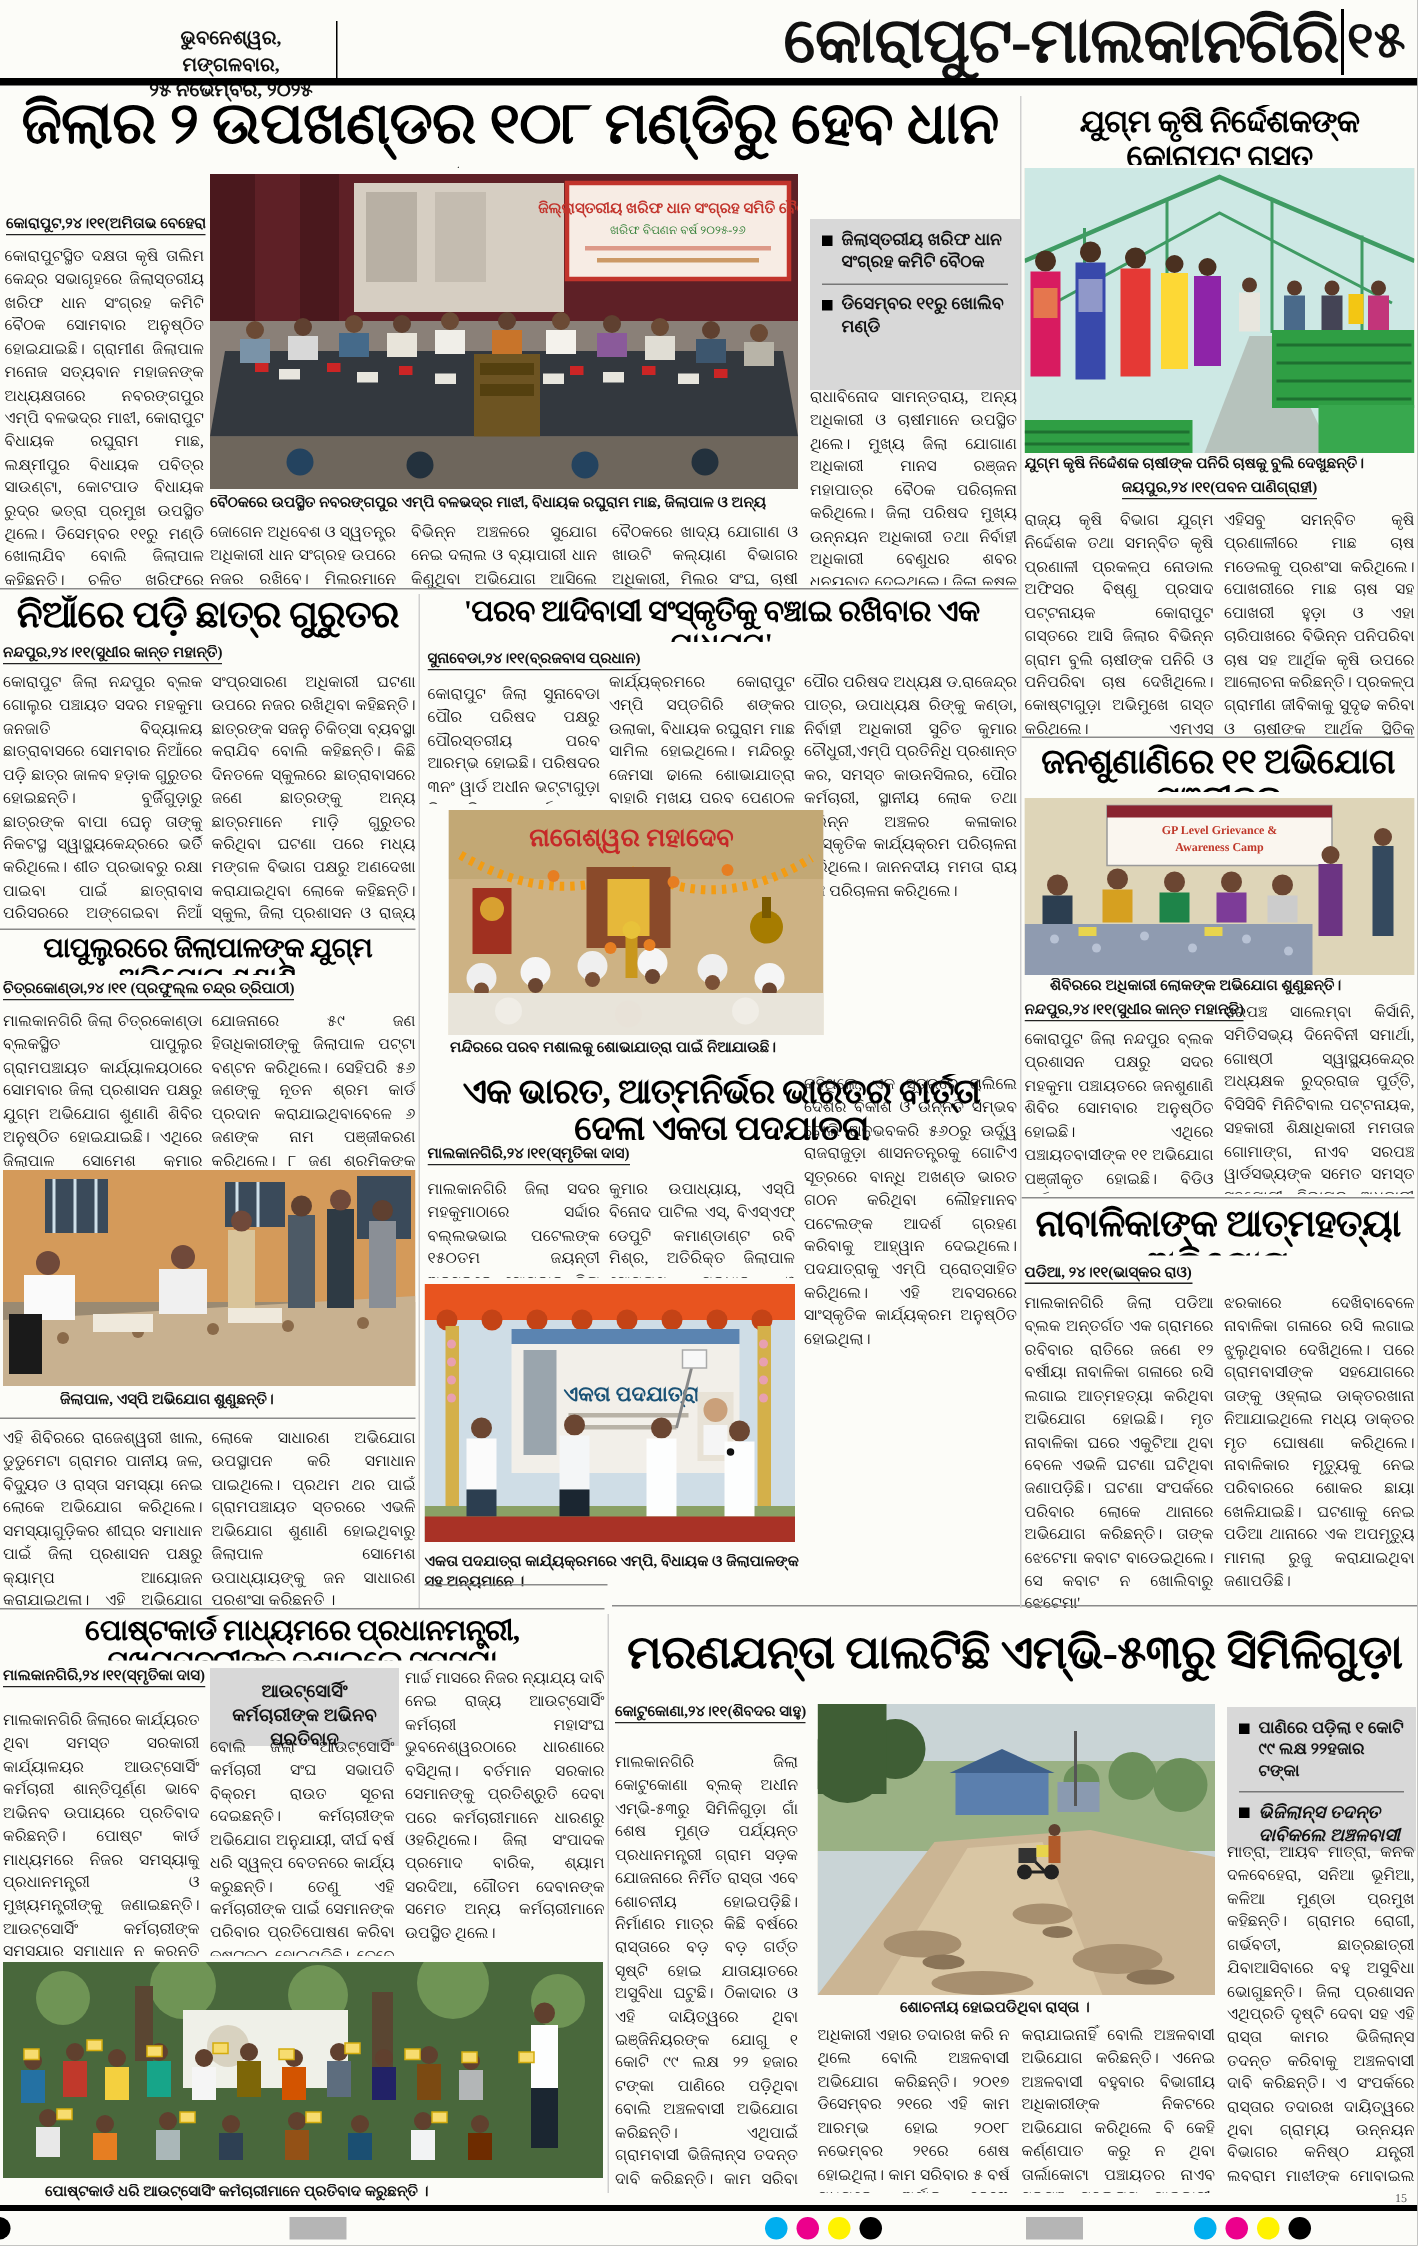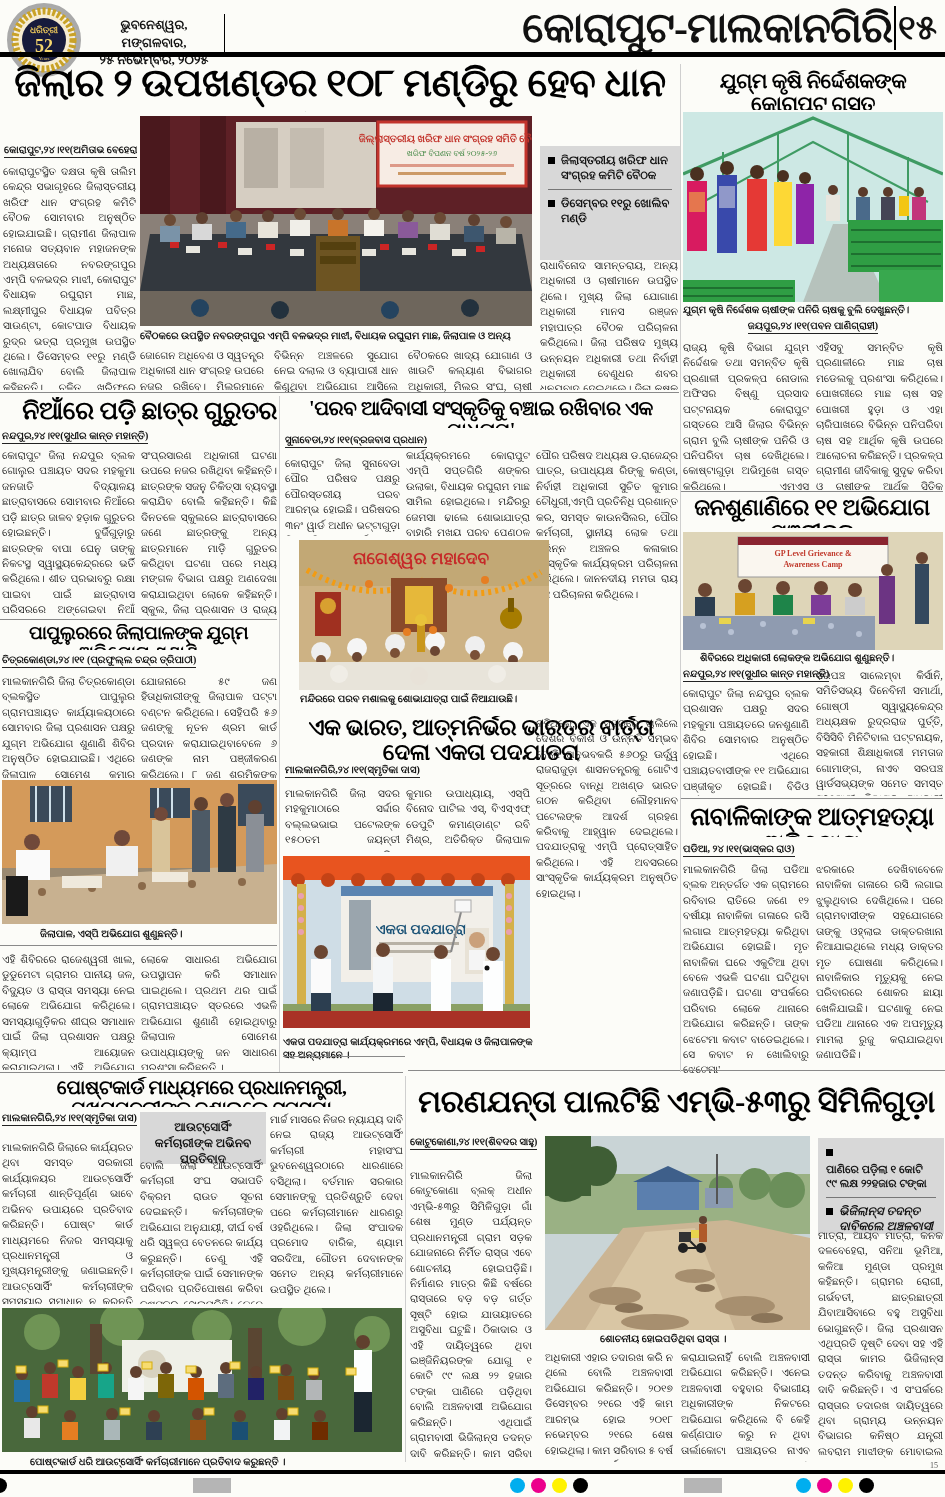--- a/index.html
+++ b/index.html
@@ -1,20 +1,20 @@
 <!DOCTYPE html>
 <html><head>
 <meta charset="utf-8">
 <style>
   html,body{margin:0;padding:0;background:#9a9a9a;}
   .page{position:relative;width:945px;height:1497px;margin:0 auto;background:#fcfcf8;
         font-family:"Liberation Serif",serif;color:#111;overflow:hidden;}
   .abs{position:absolute;}
   .hl{font-weight:bold;color:#000;line-height:1.08;text-align:center;letter-spacing:-0.5px;overflow:hidden;}
-  .hl-left{text-align:right;}
+  .hl-left{text-align:center;}
   .col{font-size:10.5px;line-height:1.47;text-align:justify;overflow:hidden;word-break:break-word;}
   .by{font-size:10px;font-weight:bold;overflow:hidden;white-space:nowrap;}
   .by-u{border-bottom:1px solid #222;padding-bottom:1px;display:inline-block;}
   .cap{font-size:10px;font-weight:bold;line-height:1.25;overflow:hidden;}
   .box{background:#d8d8d8;padding:7px 8px;overflow:hidden;}
   .b-item{display:flex;gap:6px;font-size:11.5px;font-weight:bold;line-height:1.3;}
   .sq{width:7px;height:7px;background:#000;flex:none;margin-top:4px;}
   .b-div{border-top:1px solid #777;margin:6px 0;}
   .hr{background:#8a8a8a;height:1px;}
   .vr{background:#cfcfcf;width:1px;}
@@ -26,31 +26,20 @@
   .mast-page{font-size:34px;font-weight:bold;}
   .folio{font-size:8px;color:#555;}
   .reg-dot{width:15px;height:15px;border-radius:50%;display:inline-block;margin-right:2px;}
   .reg-sq{width:38px;height:15px;background:#b5b5b5;display:inline-block;}
 </style>
 </head>
 <body>
 
 <div class="page">
 
-  <div class="abs" style="left:6px;top:2px;width:76px;height:76px;">
-    <svg viewBox="0 0 76 76" preserveAspectRatio="none">
-      <circle cx="38" cy="38" r="34" fill="none" stroke="#a9a9a9" stroke-width="6"></circle>
-      <circle cx="38" cy="38" r="30" fill="#f6ecd2"></circle>
-      <circle cx="38" cy="38" r="29" fill="none" stroke="#c9a227" stroke-width="7" stroke-dasharray="3,2"></circle>
-      <circle cx="38" cy="38" r="22" fill="#171b3c"></circle>
-      <text x="38" y="31" text-anchor="middle" font-size="9" fill="#e8c55a" font-weight="bold">ଧରିତ୍ରୀ</text>
-      <text x="38" y="50" text-anchor="middle" font-size="18" fill="#f5d76e" font-weight="bold">52</text>
-      <text x="38" y="58" text-anchor="middle" font-size="5" fill="#e8c55a">Years</text>
-    </svg>
-  </div>
   <div class="abs mast-date" style="left:88px;top:16px;width:132px;">
     <div>ଭୁବନେଶ୍ୱର, ମଙ୍ଗଳବାର,</div>
     <div>୨୫ ନଭେମ୍ବର, ୨୦୨୫</div>
   </div>
   <div class="abs" style="left:224px;top:14px;width:1px;height:38px;background:#000;"></div>
 
   <div class="abs" style="right:8px;top:4px;display:flex;align-items:center;gap:2px;">
     <div class="mast-title">କୋରାପୁଟ-ମାଲକାନଗିରି</div>
     <div style="width:2px;height:44px;background:#000;"></div>
     <div class="mast-page">୧୫</div>
@@ -555,21 +544,21 @@
       <rect x="154" y="88" width="8" height="18" fill="#b05a2a"></rect>
           <circle cx="158" cy="84" r="4" fill="#5f4030"></circle>
         </g>
     </svg>
   </div>
   <div class="abs cap" style="left:600px;top:1333px;width:180px;height:13px;">ଶୋଚନୀୟ ହୋଇପଡିଥିବା ରାସ୍ତା ।</div>
   <div class="abs col" style="left:545px;top:1350px;width:128px;height:112px;">ଅଧିକାରୀ ଏହାର ତଦାରଖ କରି ନ ଥିଲେ ବୋଲି ଅଞ୍ଚଳବାସୀ ଅଭିଯୋଗ କରିଛନ୍ତି। ୨୦୧୭ ଡିସେମ୍ବର ୨୧ରେ ଏହି କାମ ଆରମ୍ଭ ହୋଇ ୨୦୧୮ ନଭେମ୍ବର ୨୧ରେ ଶେଷ ହୋଇଥିଲା। କାମ ସରିବାର ୫ ବର୍ଷ ମଧ୍ୟରେ ଅର୍ଥାତ୍ ୨୦୨୩ ନଭେମ୍ବର ପର୍ଯ୍ୟନ୍ତ ରାସ୍ତାର ରକ୍ଷଣାବେକ୍ଷଣ ଓ ମରାମତି ଲାଗି ୨୪ ଲକ୍ଷ ୨୨ ହଜାର ଟଙ୍କା ବଜେଟ ଥିବା ସତ୍ତ୍ୱେ ଏଯାବତ୍ ମଧ୍ୟ ମରାମତି</div>
   <div class="abs col" style="left:681px;top:1350px;width:129px;height:112px;">କରାଯାଇନାହିଁ ବୋଲି ଅଞ୍ଚଳବାସୀ ଅଭିଯୋଗ କରିଛନ୍ତି। ଏନେଇ ଅଞ୍ଚଳବାସୀ ବହୁବାର ବିଭାଗୀୟ ଅଧିକାରୀଙ୍କ ନିକଟରେ ଅଭିଯୋଗ କରିଥିଲେ ବି କେହି କର୍ଣ୍ଣପାତ କରୁ ନ ଥିବା ତାର୍ଲାକୋଟା ପଞ୍ଚାୟତର ନାଏବ ସରପଞ୍ଚ ପହ୍ଲୁରାମ ମାଡ଼କାମୀ, ସାମାକୋଣ୍ଡା ଗ୍ରାମର ମୁକୁନ୍ଦ ମାଡ଼କାମୀ, ରାମା ପଡିଆମୀ,ରଙ୍ଗୀ ମାଡ଼କାମୀ, ଶିବା କବାସୀ, ସିମିଳିଗୁଡ଼ା ଗ୍ରାମର ନରସିଂହ</div>
 
   <div class="abs box" style="left:818px;top:1138px;width:110px;height:82px;">
-    <div class="b-item" style="font-size:11px;flex-direction:column;">
+    <div class="b-item" style="font-size:11px;">
         <span class="sq"></span>
         <span>ପାଣିରେ ପଡ଼ିଲା ୧ କୋଟି ୯୯ ଲକ୍ଷ ୨୨ହଜାର ଟଙ୍କା</span>
       </div>
     <div class="b-div"></div>
     <div class="b-item" style="font-size:12px;font-style:italic;">
         <span class="sq"></span>
         <span>ଭିଜିଲାନ୍ସ ତଦନ୍ତ ଦାବିକଲେ ଅଞ୍ଚଳବାସୀ</span>
       </div>
   </div>
   <div class="abs col" style="left:818px;top:1228px;width:125px;height:234px;">ମାତ୍ରା, ଆୟବ ମାତ୍ରା, କନକ ଦଳବେହେରା, ସନିଆ ଭୂମିଆ, କଳିଆ ମୁଣ୍ଡା ପ୍ରମୁଖ କହିଛନ୍ତି। ଗ୍ରାମର ରୋଗୀ, ଗର୍ଭବତୀ, ଛାତ୍ରଛାତ୍ରୀ ଯିବାଆସିବାରେ ବହୁ ଅସୁବିଧା ଭୋଗୁଛନ୍ତି। ଜିଲା ପ୍ରଶାସନ ଏଥିପ୍ରତି ଦୃଷ୍ଟି ଦେବା ସହ ଏହି ରାସ୍ତା କାମର ଭିଜିଲାନ୍ସ ତଦନ୍ତ କରିବାକୁ ଅଞ୍ଚଳବାସୀ ଦାବି କରିଛନ୍ତି। ଏ ସଂପର୍କରେ ରାସ୍ତାର ତଦାରଖ ଦାୟିତ୍ୱରେ ଥିବା ଗ୍ରାମ୍ୟ ଉନ୍ନୟନ ବିଭାଗର କନିଷ୍ଠ ଯନ୍ତ୍ରୀ ଲବରାମ ମାଝୀଙ୍କ ମୋବାଇଲ ନମ୍ବର ୮୮୯୫୪୫୮୮୮୪୯ ରେ ଯୋଗାଯୋଗ କରିଥିଲେ ମଧ୍ୟ ସେ ଫୋନ ରିସିଭ ନ କରିବାରୁ ତାଙ୍କର କୌଣସି ପ୍ରତିକ୍ରିୟା ମିଳିପାରିନାହିଁ। ଏ ସଂପର୍କରେ ଗ୍ରାମ୍ୟ ଉନ୍ନୟନ ବିଭାଗର ଏସ୍‌ଡିଓ ଅସିତ ପାତ୍ରଙ୍କୁ ପଚାରିବାରୁ ରାସ୍ତା ନିର୍ମାଣ ନିମନ୍ତେ ବିଭାଗ ପକ୍ଷରୁ ତୁରନ୍ତ ପଦକ୍ଷେପ ଗ୍ରହଣ କରାଯିବ ବୋଲି ସେ କହିଛନ୍ତି।</div>

